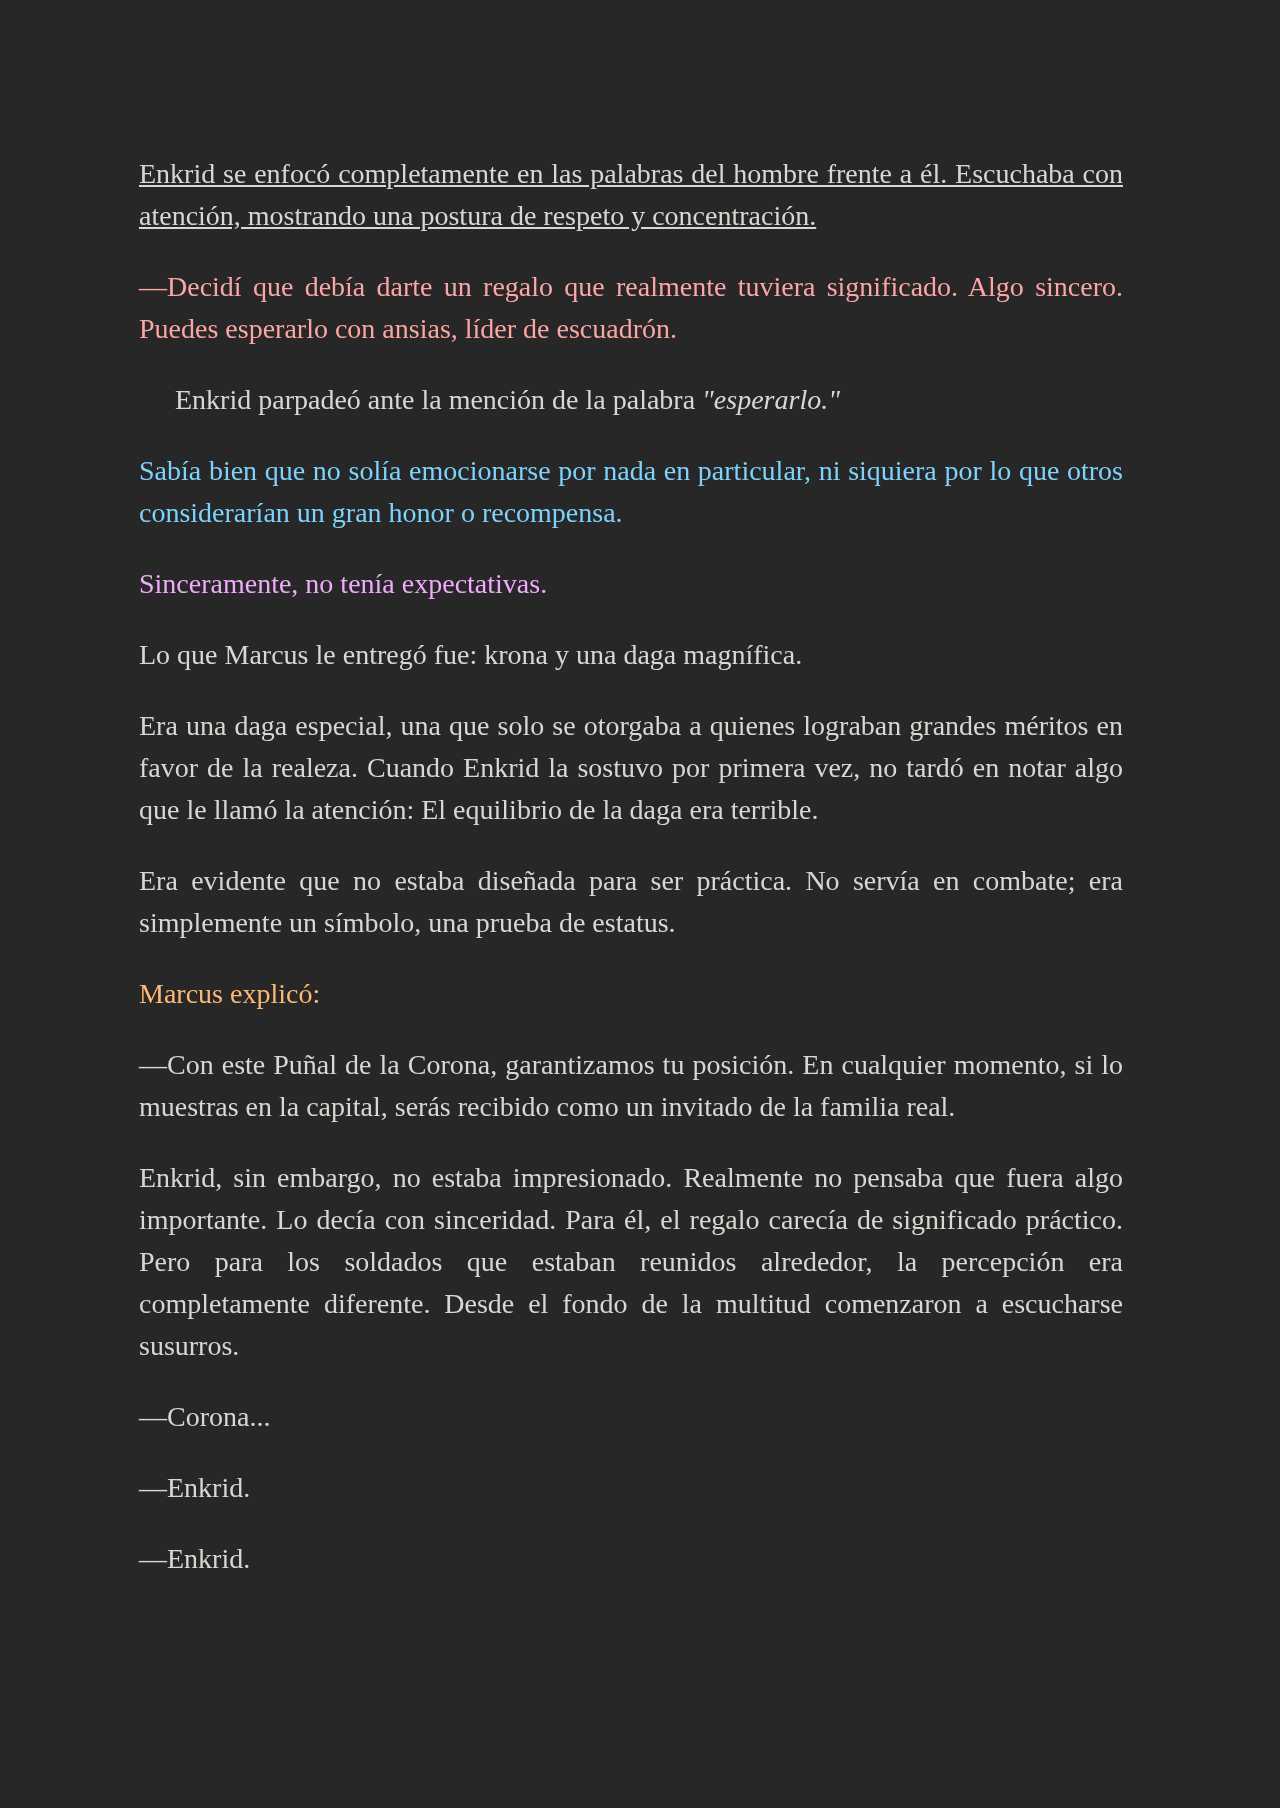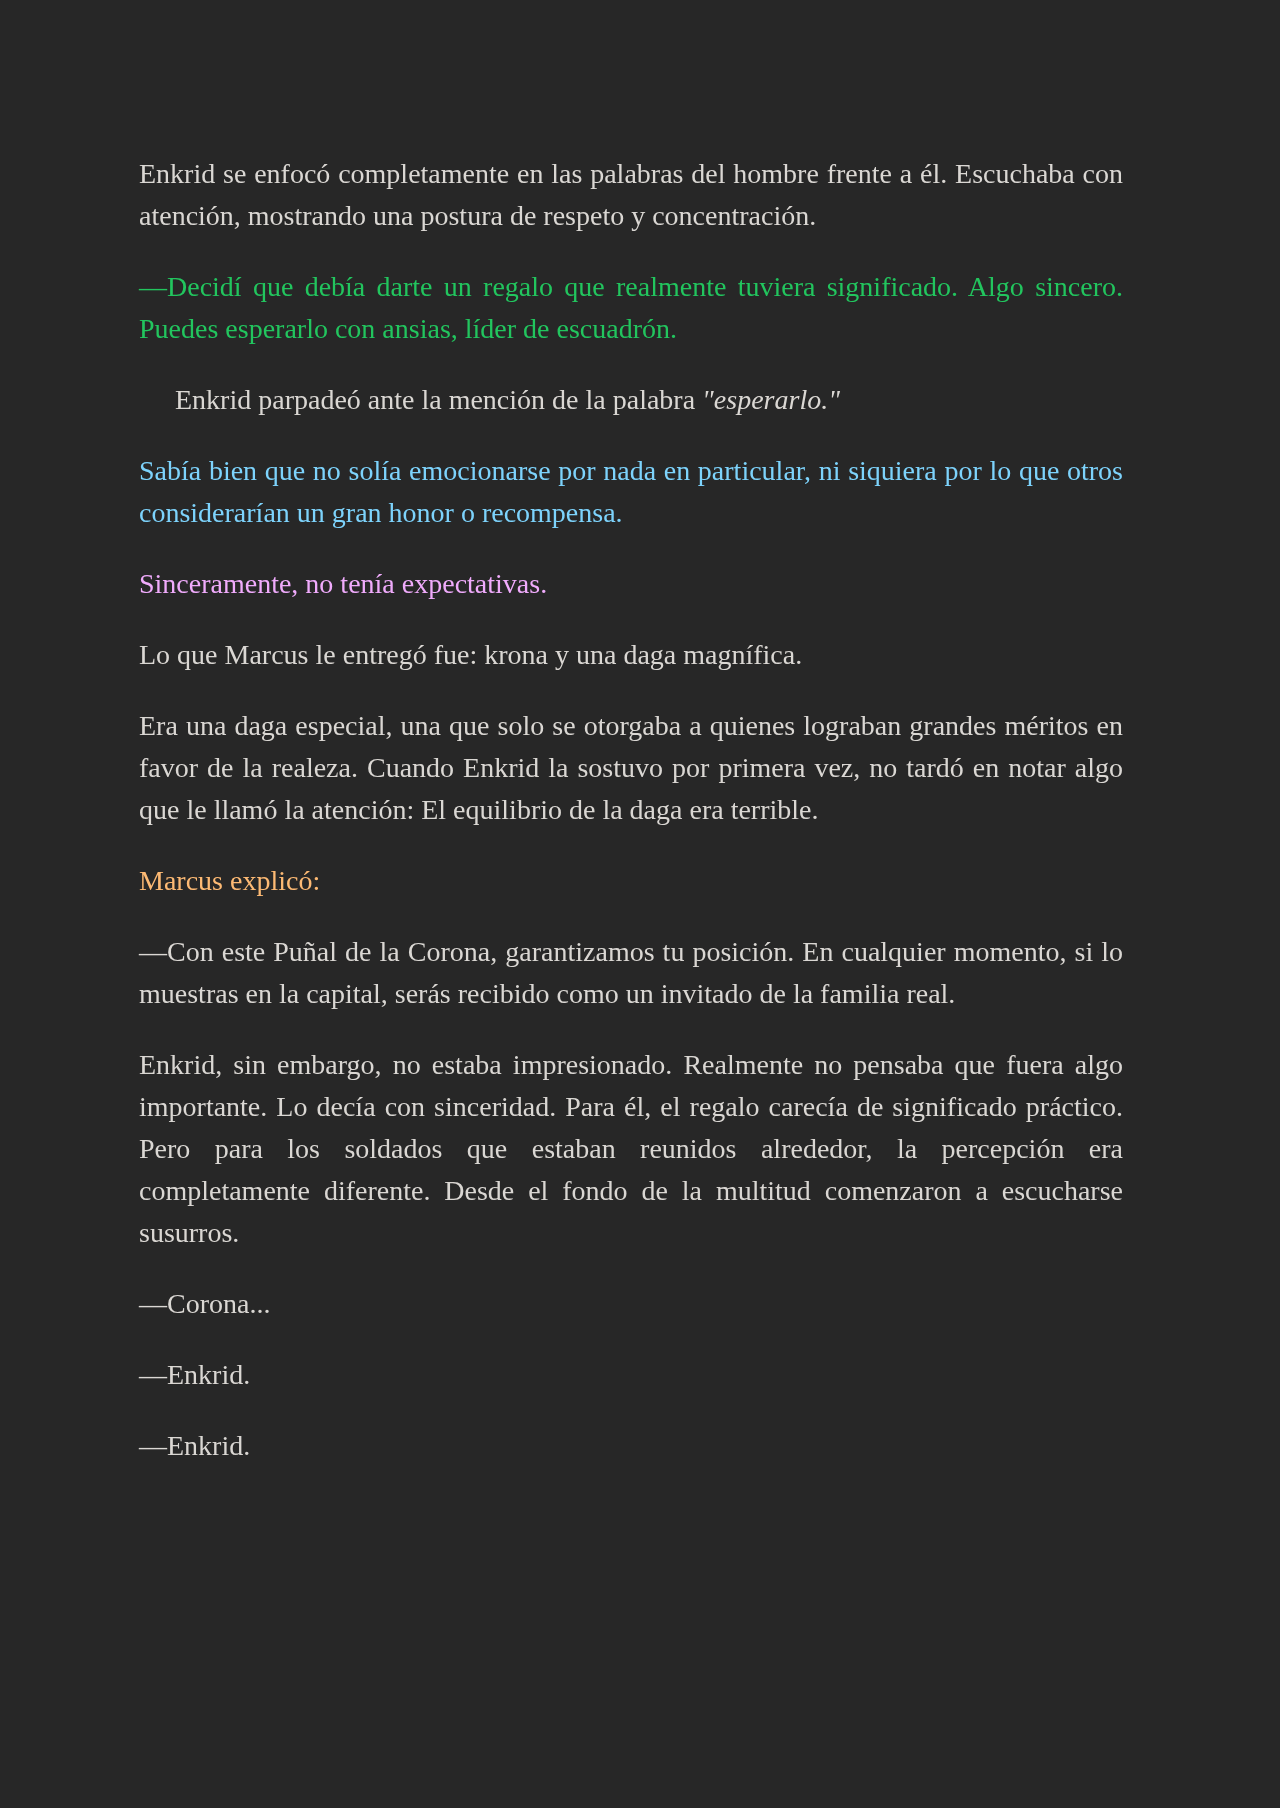--- a/index.html
+++ b/index.html
@@ -25,26 +25,27 @@
     text-align: justify;
     margin: 29px 0;
   }
   p.para span.run { font-style: normal; }
   p.para span.run.italic { font-style: italic; }
 </style>
 </head>
 <body style="background: rgb(39, 39, 39);">
 
 <main class="chapter-body">
-    <p class="para" style="color: rgb(218, 215, 211);"><span class="run">Enkrid se enfocó completamente en las palabras del hombre frente a él. Escuchaba con atención, mostrando una postura de respeto y concentración.</span></p>
-    <p class="para" style="color: #22c55e;"><span class="run">—Decidí que debía darte un regalo que realmente tuviera significado. Algo sincero. Puedes esperarlo con ansias, líder de escuadrón.</span></p>
+    <p class="para" style="color: rgb(218, 215, 211); text-decoration: underline;"><span class="run">Enkrid se enfocó completamente en las palabras del hombre frente a él. Escuchaba con atención, mostrando una postura de respeto y concentración.</span></p>
+    <p class="para" style="color: #fca5a5;"><span class="run">—Decidí que debía darte un regalo que realmente tuviera significado. Algo sincero. Puedes esperarlo con ansias, líder de escuadrón.</span></p>
     <p class="para" style="color: rgb(218, 215, 211); margin-left: 36px;"><span class="run">Enkrid parpadeó ante la mención de la palabra </span><span class="run italic">"esperarlo."</span></p>
     <p class="para" style="color: #7dd3fc;"><span class="run">Sabía bien que no solía emocionarse por nada en particular, ni siquiera por lo que otros considerarían un gran honor o recompensa.</span></p>
     <p class="para" style="color: #f0abfc;"><span class="run">Sinceramente, no tenía expectativas.</span></p>
     <p class="para" style="color: rgb(218, 215, 211);"><span class="run">Lo que Marcus le entregó fue: krona y una daga magnífica.</span></p>
     <p class="para" style="color: rgb(218, 215, 211);"><span class="run">Era una daga especial, una que solo se otorgaba a quienes lograban grandes méritos en favor de la realeza. Cuando Enkrid la sostuvo por primera vez, no tardó en notar algo que le llamó la atención: El equilibrio de la daga era terrible.</span></p>
+    <p class="para" style="color: rgb(218, 215, 211);"><span class="run">Era evidente que no estaba diseñada para ser práctica. No servía en combate; era simplemente un símbolo, una prueba de estatus.</span></p>
     <p class="para" style="color: #fdba74;"><span class="run">Marcus explicó:</span></p>
     <p class="para" style="color: rgb(218, 215, 211);"><span class="run">—Con este Puñal de la Corona, garantizamos tu posición. En cualquier momento, si lo muestras en la capital, serás recibido como un invitado de la familia real.</span></p>
     <p class="para" style="color: rgb(218, 215, 211);"><span class="run">Enkrid, sin embargo, no estaba impresionado. Realmente no pensaba que fuera algo importante. Lo decía con sinceridad. Para él, el regalo carecía de significado práctico. Pero para los soldados que estaban reunidos alrededor, la percepción era completamente diferente. Desde el fondo de la multitud comenzaron a escucharse susurros.</span></p>
     <p class="para" style="color: rgb(218, 215, 211);"><span class="run">—Corona...</span></p>
     <p class="para" style="color: rgb(218, 215, 211);"><span class="run">—Enkrid.</span></p>
     <p class="para" style="color: rgb(218, 215, 211);"><span class="run">—Enkrid.</span></p>
   </main>
 
 </body></html>

